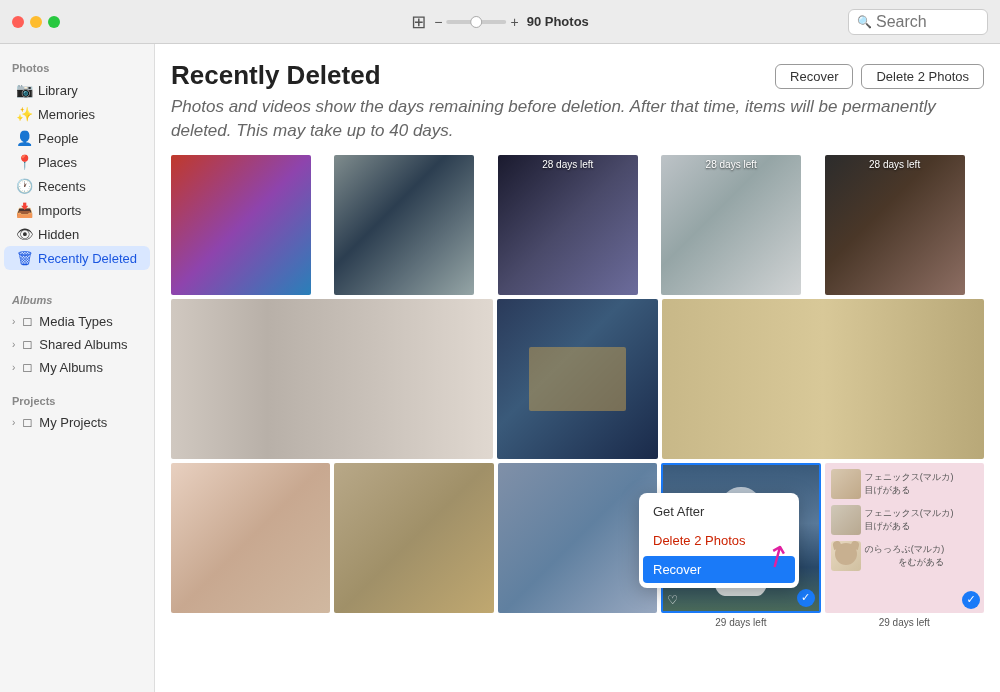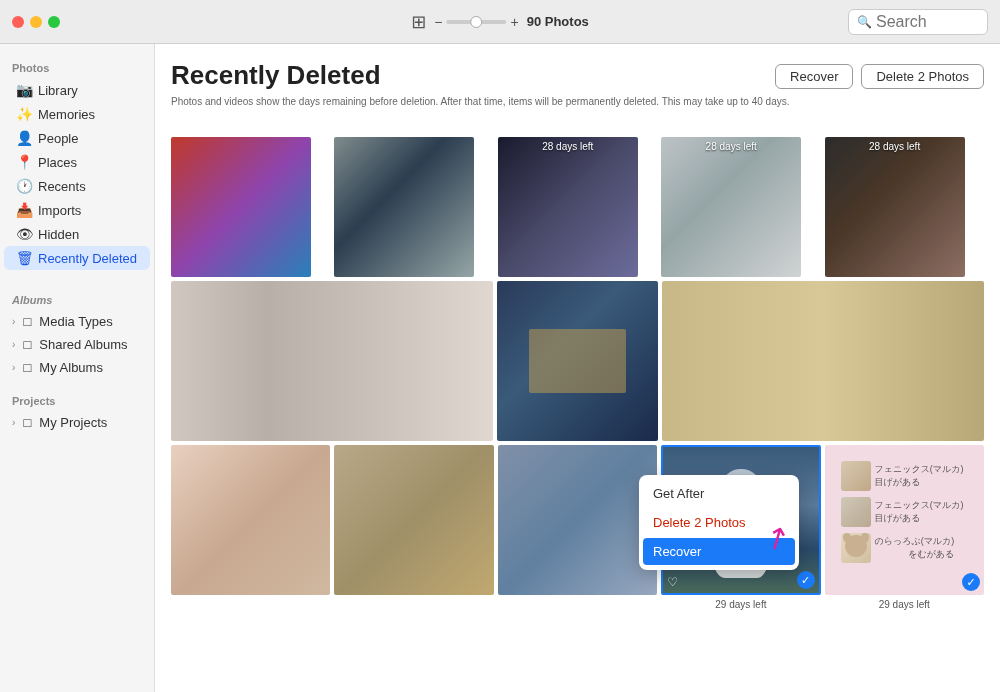--- a/index.html
+++ b/index.html
@@ -210,24 +210,25 @@
     .btn-delete {
       background: transparent;
       border: 1px solid #999;
       border-radius: 6px;
       padding: 4px 14px;
       font-size: 13px;
       cursor: pointer;
       color: #333;
     }
     .subtitle {
-      font-size: 10px;
+      font-size: 17px;
       color: #666;
-      margin-bottom: 28px;
+      margin-bottom: 12px;
       line-height: 1.4;
+      font-style: italic;
     }
 
     
     .photo-grid {
       display: grid;
       grid-template-columns: repeat(5, 1fr);
       gap: 4px;
       margin-bottom: 4px;
     }
     .photo-cell {
@@ -499,21 +500,21 @@
           <div style="width:100%; height:100%; background: linear-gradient(180deg, #3a5a7a 0%, #5a7a9a 40%, #2a4a6a 70%, #4a6a5a 100%); position:relative;">
 
             <div style="position:absolute; bottom:10%; left:50%; transform:translateX(-50%); width:35%; height:60%; background: rgba(240,240,240,0.85); border-radius:40% 40% 20% 20%;"></div>
             <div style="position:absolute; bottom:60%; left:50%; transform:translateX(-50%); width:25%; height:25%; background: rgba(200,210,220,0.9); border-radius:50%;"></div>
           </div>
           <span class="heart-icon">♡</span>
           <div class="check-circle">✓</div>
         </div>
 
         <div style="height:150px; position:relative; overflow:hidden; border-radius:2px; background: rgba(240,210,220,0.8);">
-          <div style="padding:16px; font-size:9px; color:#333; height:100%; overflow:hidden;">
+          <div style="padding:6px; font-size:9px; color:#333; height:100%; overflow:hidden;">
             <div style="display:flex; align-items:center; gap:4px; margin-bottom:6px;">
               <div style="width:30px; height:30px; background:linear-gradient(135deg,#d8c8b0,#c0a888); border-radius:3px; flex-shrink:0;"></div>
               <span style="font-size:9px; color:#555;">フェニックス(マルカ)<br>目げがある</span>
             </div>
             <div style="display:flex; align-items:center; gap:4px; margin-bottom:6px;">
               <div style="width:30px; height:30px; background:linear-gradient(135deg,#d0c8b8,#b8a890); border-radius:3px; flex-shrink:0;"></div>
               <span style="font-size:9px; color:#555;">フェニックス(マルカ)<br>目げがある</span>
             </div>
             <div style="display:flex; align-items:center; gap:4px;">
               <div style="width:30px; height:30px; background:linear-gradient(135deg,#e8d8c0,#d0c0a0); border-radius:3px; flex-shrink:0; position:relative; overflow:hidden;">

